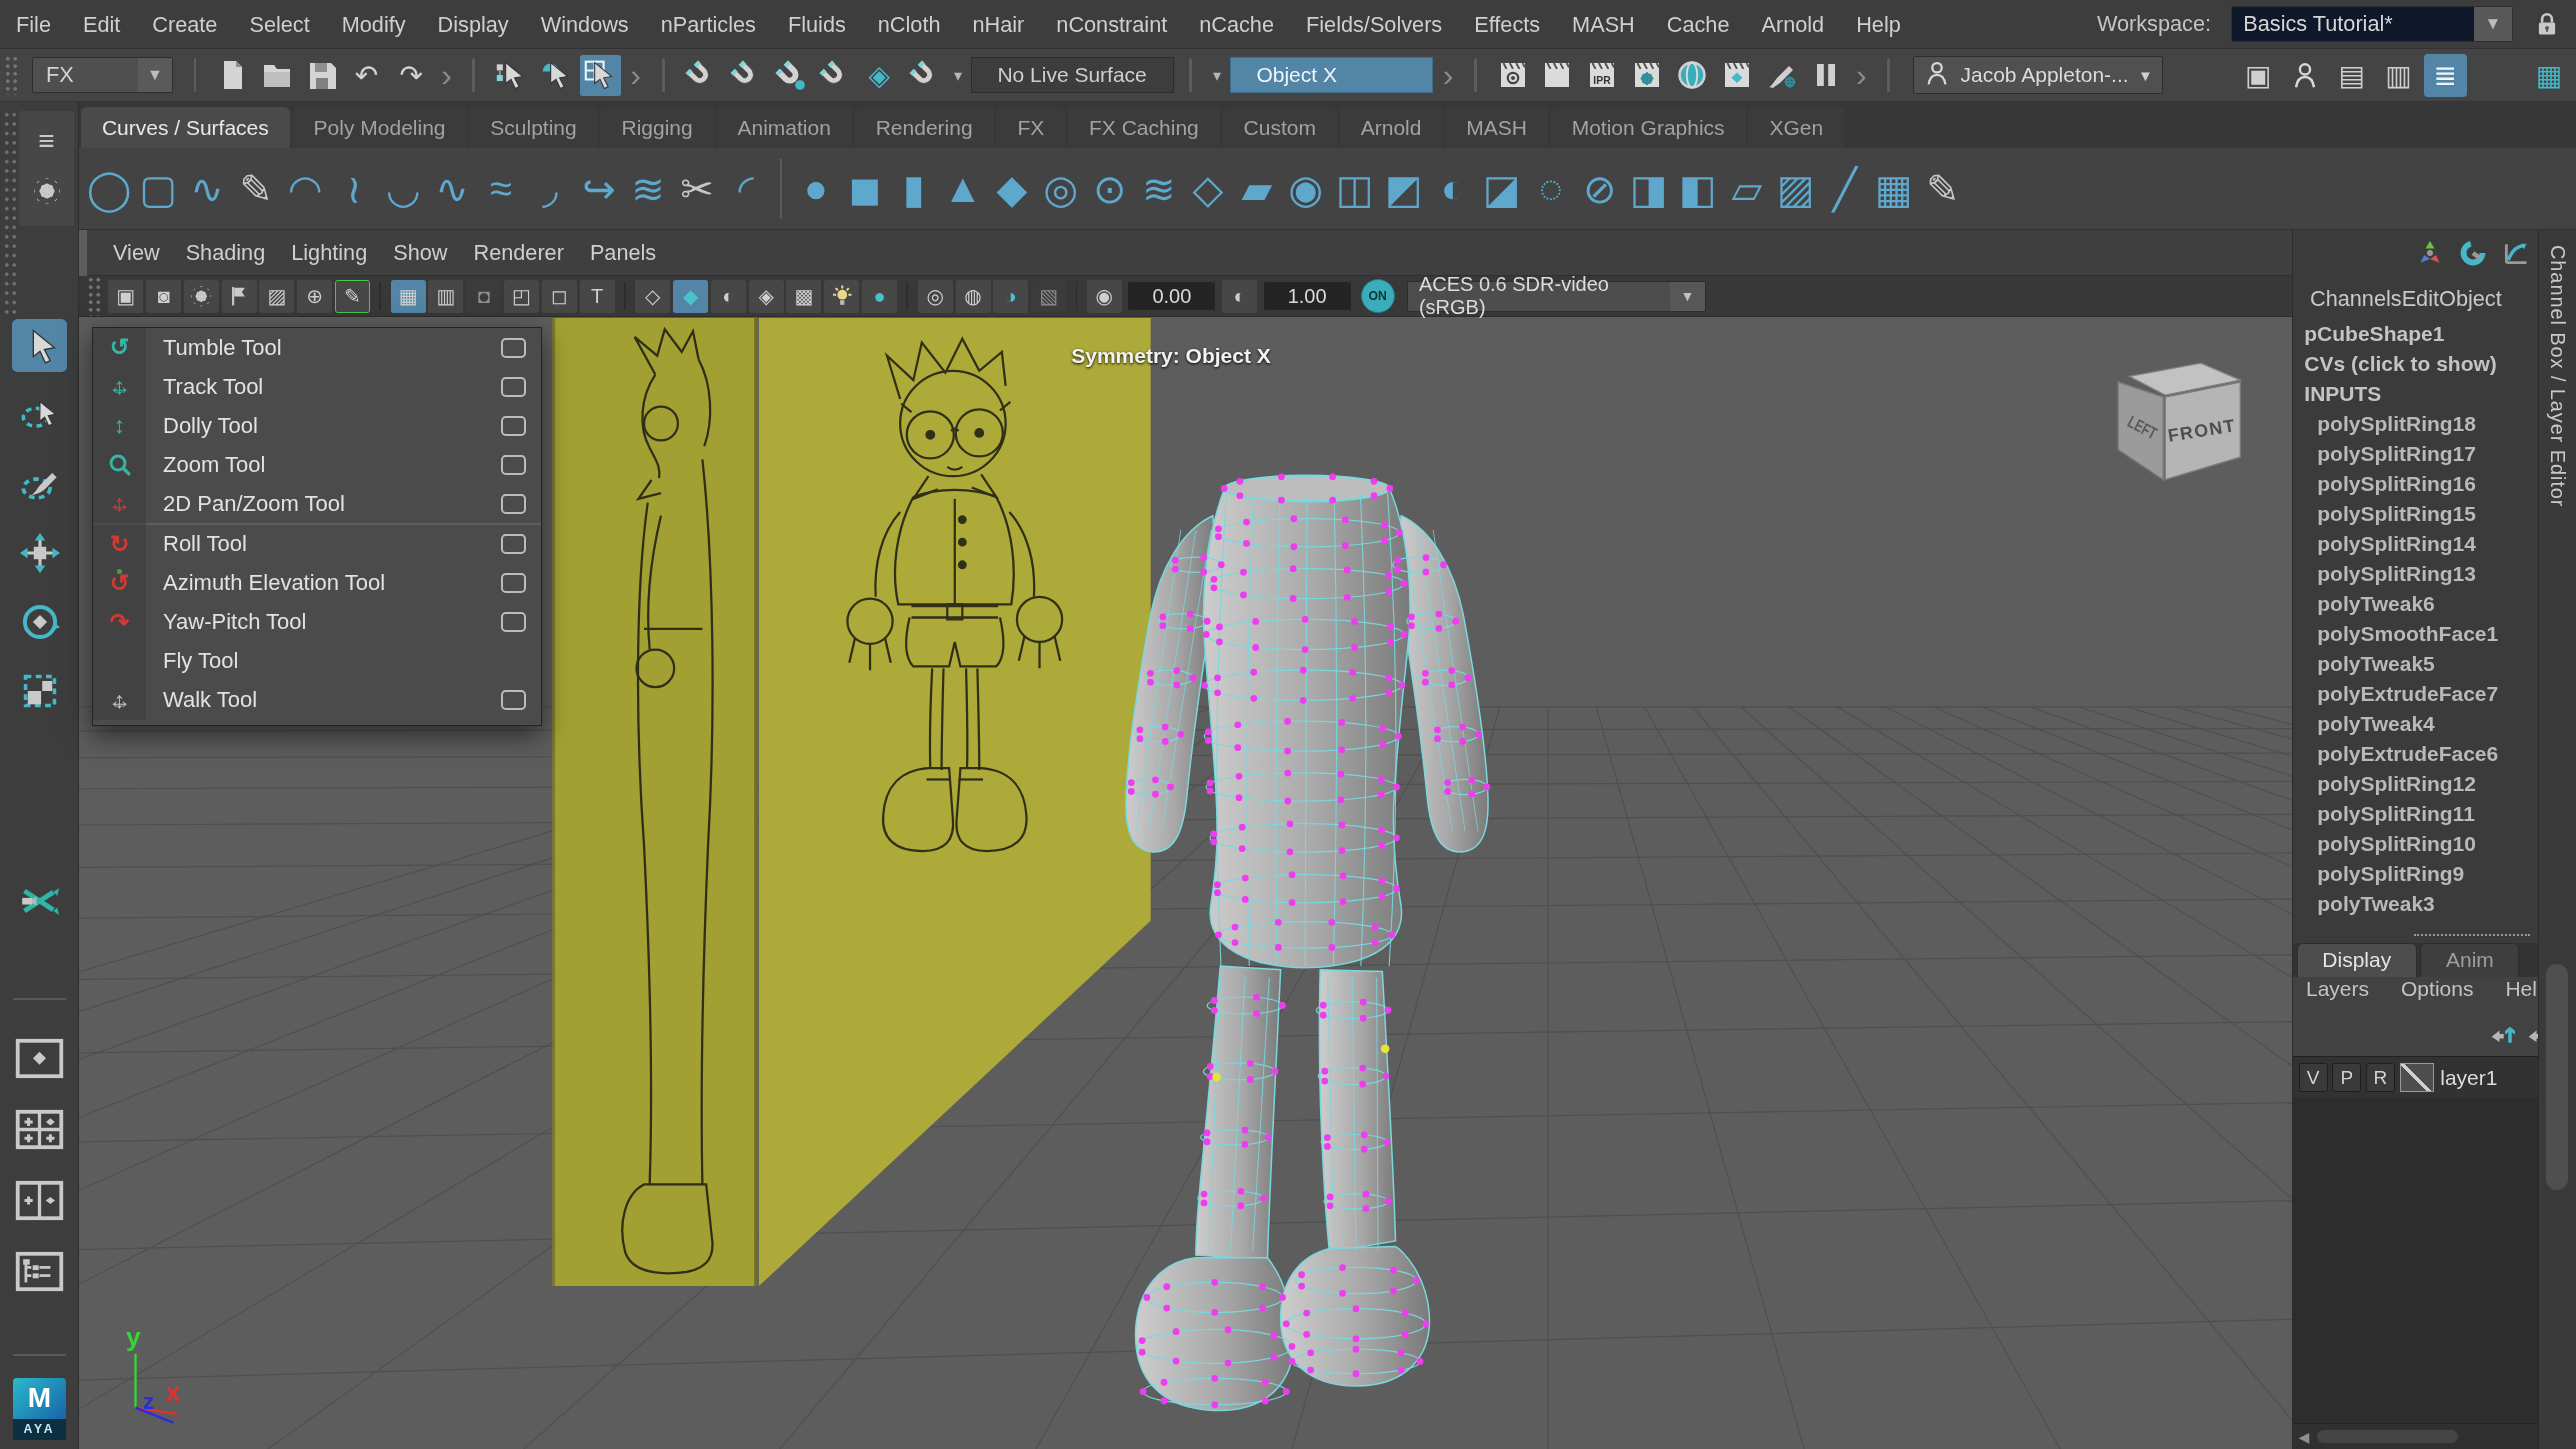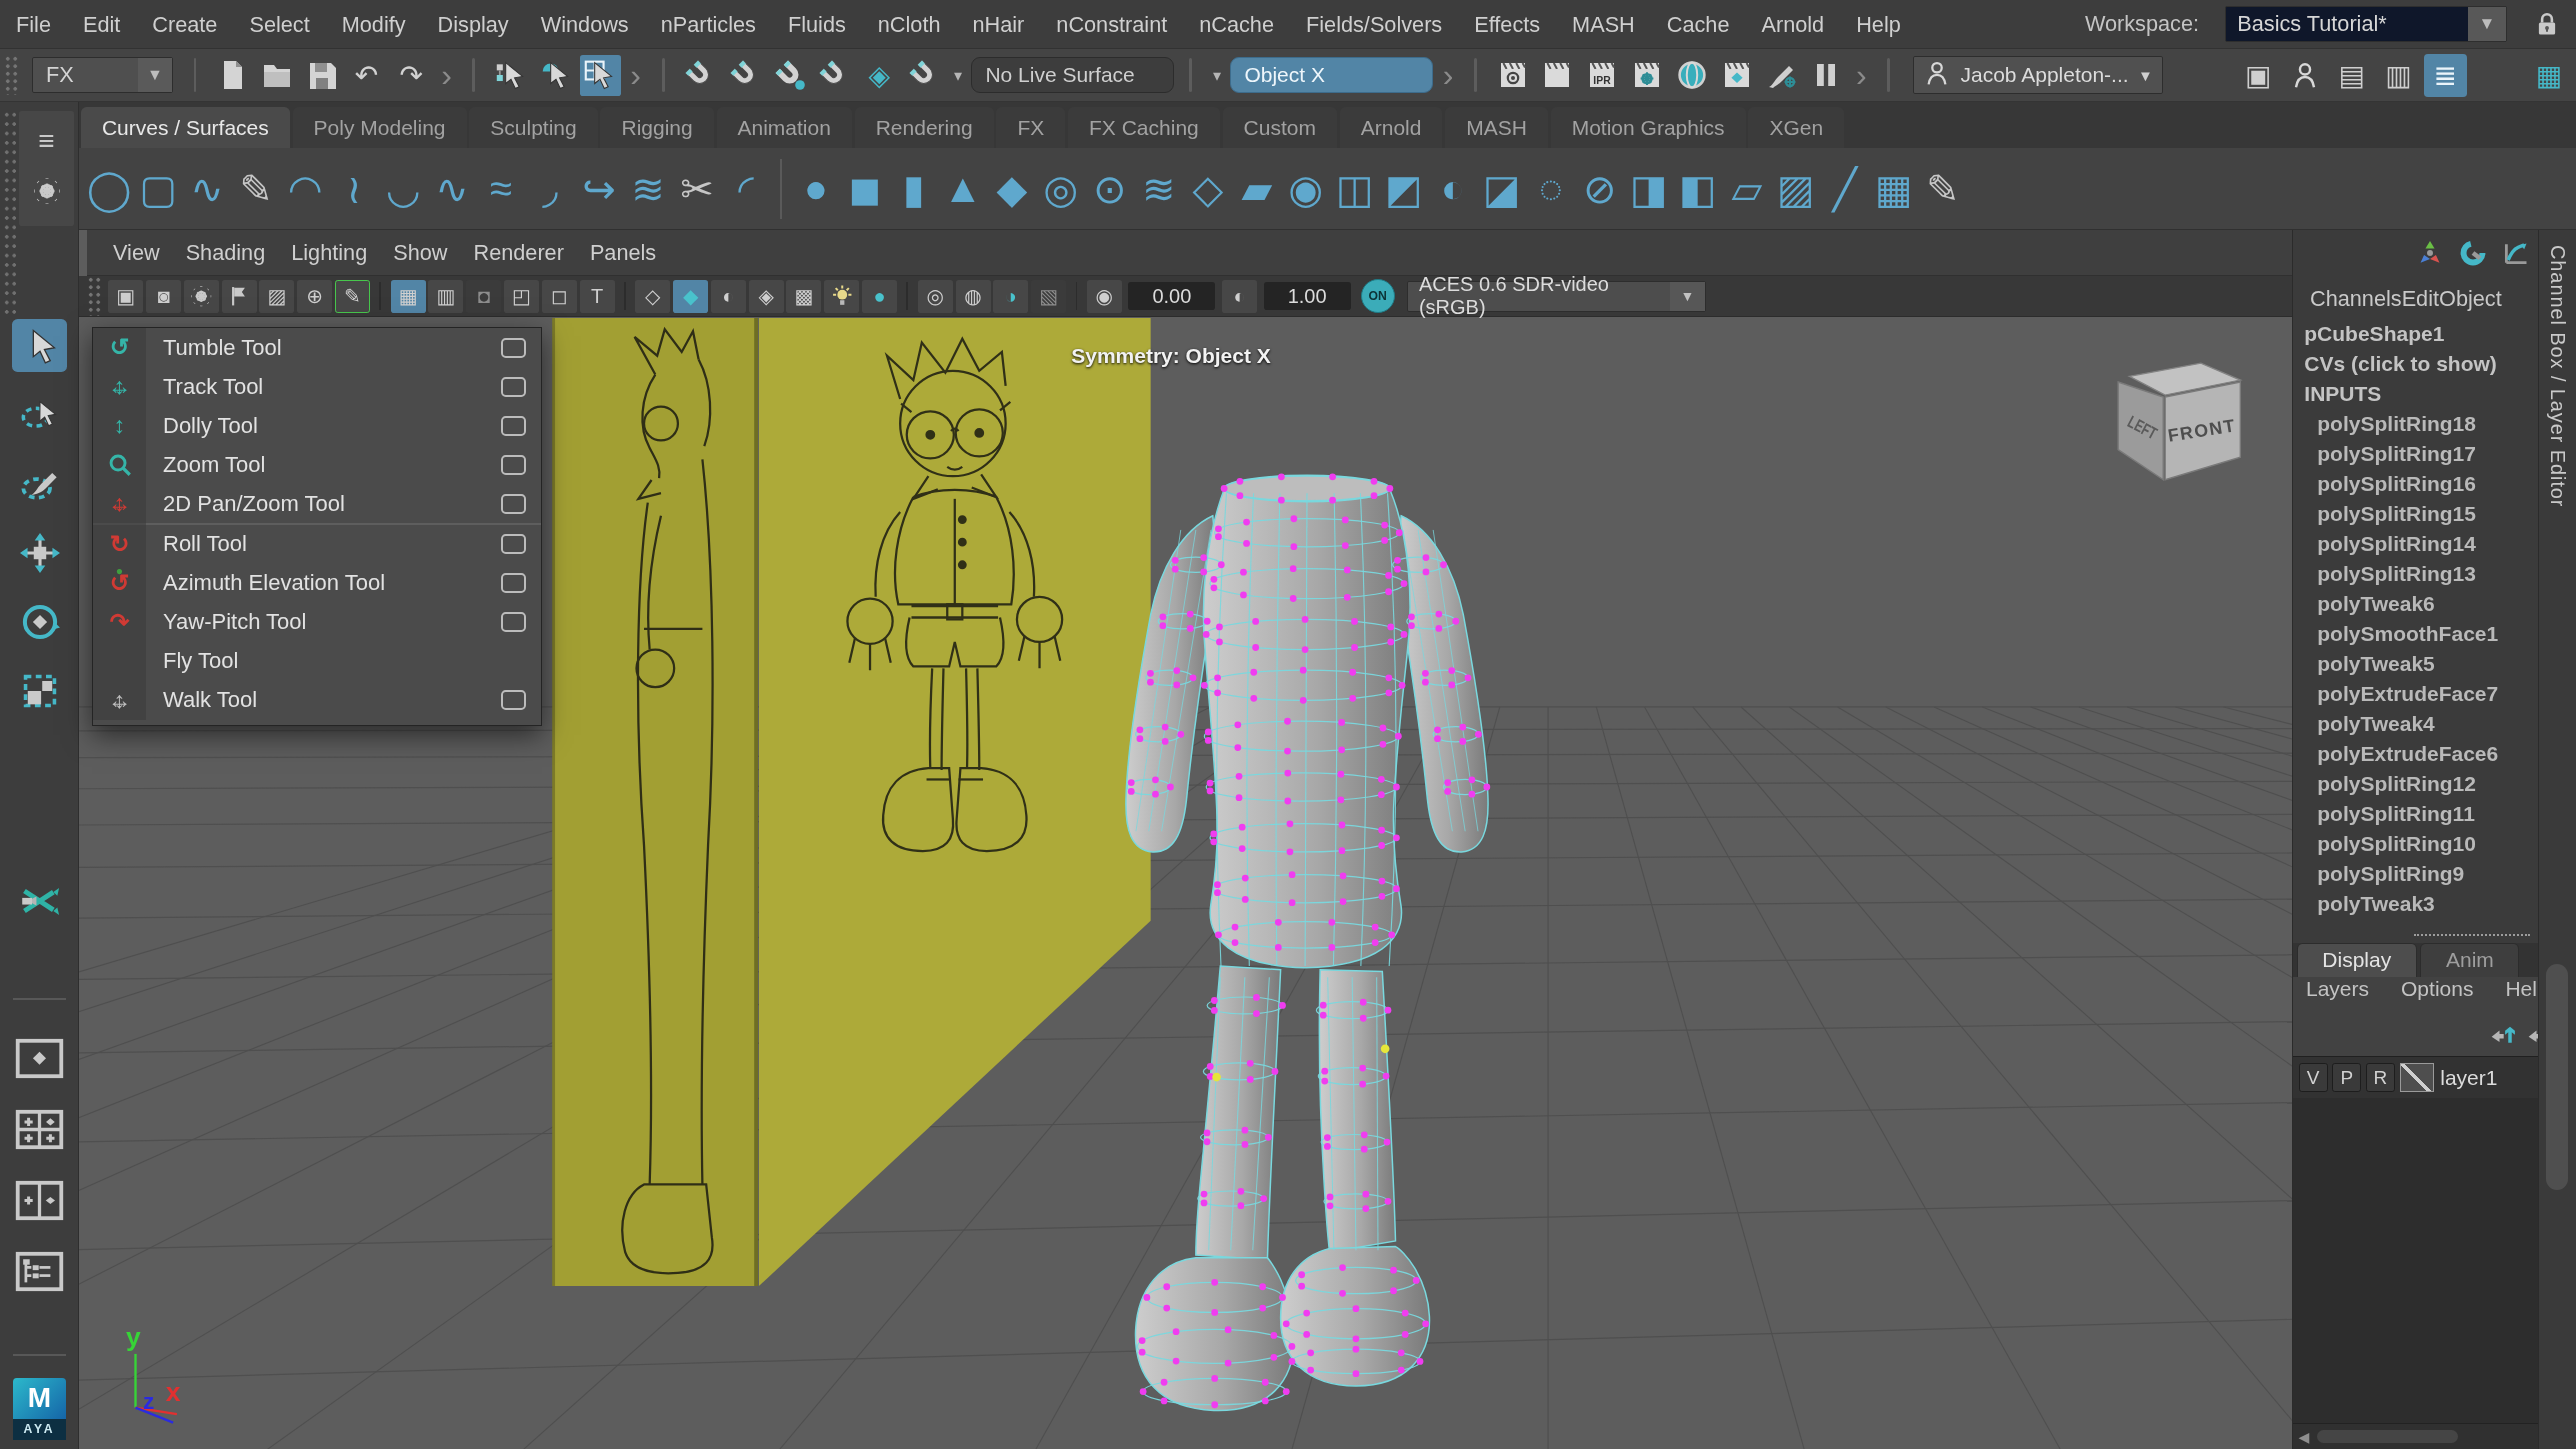--- a/index.html
+++ b/index.html
@@ -4,41 +4,41 @@
 <style>
   *{box-sizing:border-box;margin:0;padding:0}
   html,body{background:#222}
   body{font-family:"Liberation Sans",sans-serif;-webkit-font-smoothing:antialiased}
   #root{position:relative;width:2576px;height:1449px;background:#444444;overflow:hidden;color:#ccc}
 
   
   .menubar{position:absolute;left:0;top:0;width:2576px;height:49px;background:#3d3d3d;display:flex;align-items:center;border-bottom:0.9px solid #323232}
   .menu-items{display:flex;align-items:center;height:100%}
   .menu-item{padding:0 16px;font-size:21.7px;color:#cfcfcf;line-height:49px;cursor:default}
-  .workspace{margin-left:auto;display:flex;align-items:center;gap:26px;padding-right:15px}
+  .workspace{margin-left:auto;display:flex;align-items:center;gap:20px;padding-right:15px}
   .ws-label{font-size:21.7px;color:#c4c4c4}
   .ws-select{width:282px;height:36px;background:#0f172a;border:0.9px solid #2e2e2e;border-radius:1.9px;display:flex;align-items:center;padding-left:11.3px;font-size:21.7px;color:#d6d6d6}
   .ws-arrow{margin-left:auto;width:38px;height:100%;background:#585858;display:grid;place-items:center;color:#bdbdbd;font-size:17px}
   .ws-lock{width:28px;height:28px;display:grid;place-items:center}
   .ws-lock svg{width:26px;height:26px}
 
   
   .statusline{position:absolute;left:0;top:49px;width:2576px;height:53px;background:#444444;display:flex;align-items:center;gap:3.8px;border-bottom:0.9px solid #343434;padding-right:5.6px}
   .grip{width:15px;height:40px;margin:0 3.8px;background-image:radial-gradient(circle,#757575 1.6px,transparent 1.8px);background-size:7.5px 7.5px;cursor:grab}
   .sl-select{width:141px;height:36px;background:#4f4f4f;border:0.9px solid #2d2d2d;border-radius:1.9px;display:flex;align-items:center;padding-left:13px;font-size:21.7px;color:#d4d4d4;margin:0 5.6px}
   .sl-select .arr{margin-left:auto;width:34px;height:100%;background:#5a5a5a;display:grid;place-items:center;font-size:16px;color:#bdbdbd}
   .sl-sep{width:2.8px;height:34px;background:#5d5d5d;border-radius:1.9px;margin:0 11.3px}
   .sl-chev{font-size:32px;color:#8b8b8b;margin:0 5.6px;line-height:38px}
   .sl-ic{width:41px;height:41px;display:grid;place-items:center;border-radius:2.8px}
   .sl-ic svg{width:32px;height:32px}
   .sl-ic .uglyph{font-size:28px;color:#d2d2d2}
   .sl-ic.active{background:#5285a6}
   .sl-ic.teal .uglyph{color:#45b8c8}
   .darrow{font-size:16px;color:#b5b5b5;padding:0 5.6px}
-  .sl-field{width:203px;height:36px;background:#3d3d3d;border:0.9px solid #2c2c2c;border-radius:9px;font-size:21px;color:#cfcfcf;display:flex;align-items:center;padding-left:13px}
+  .sl-field{width:203px;height:36px;background:#3d3d3d;border:0.9px solid #2c2c2c;border-radius:0;font-size:21px;color:#cfcfcf;display:flex;align-items:center;padding-left:25px}
   .sl-field.active{background:#5285a6;border-color:#3d6c8c;color:#eef6fb}
   .sl-user{height:38px;min-width:245px;background:#505050;border:0.9px solid #2d2d2d;border-radius:1.9px;display:flex;align-items:center;gap:9.4px;padding:0 9.4px;font-size:21px;color:#dcdcdc;margin:0 7.5px}
   .sl-user svg{width:28px;height:28px}
   .sl-user .uarr{margin-left:auto;font-size:15px;color:#cfcfcf}
   .sl-flex{flex:1}
   .sl-tile{width:43px;height:43px;display:grid;place-items:center;border-radius:3.8px;font-size:28px;color:#cfcfcf}
   .sl-tile svg{width:30px;height:30px}
   .sl-tile.active{background:#5285a6;color:#eaf4fa}
   .sl-tile.teal{color:#45b8c8}
   .sl-gap{width:53px}

